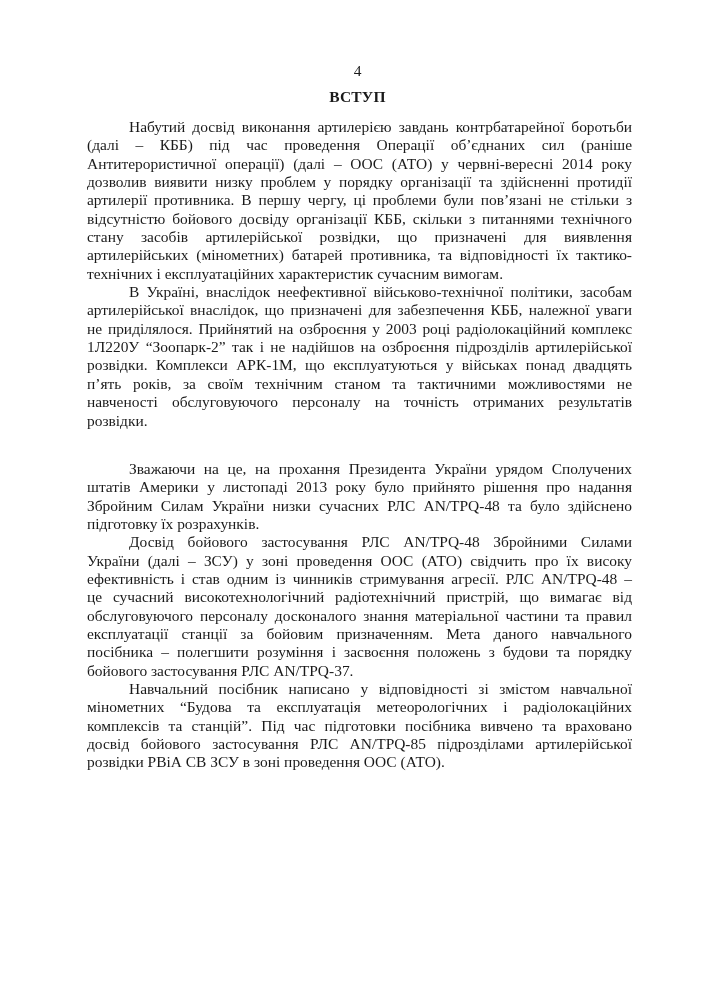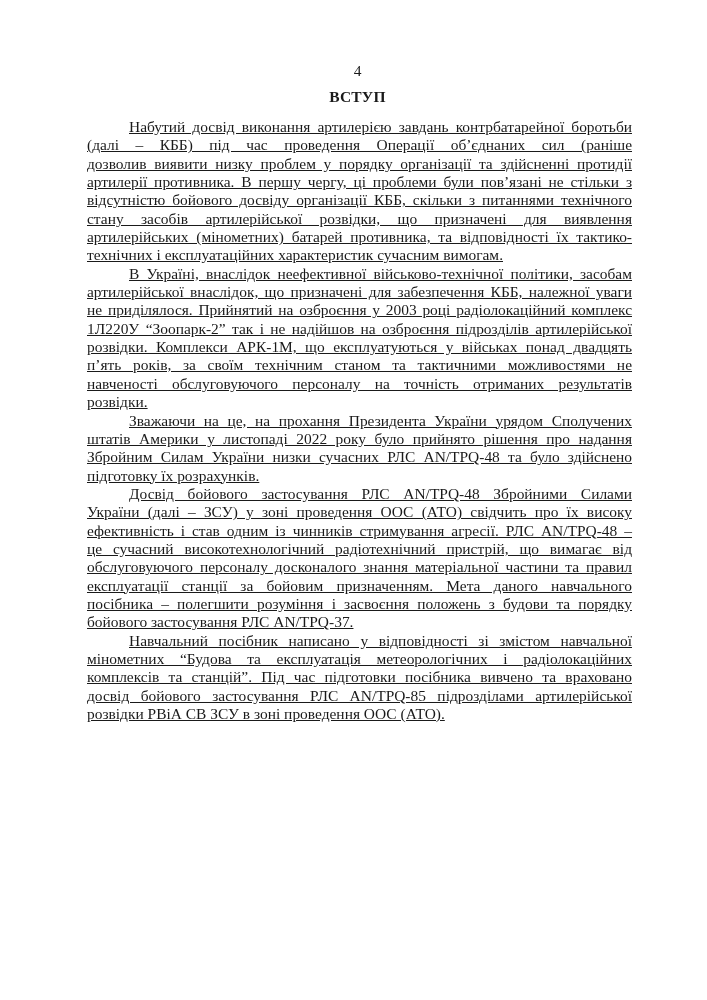--- a/index.html
+++ b/index.html
@@ -58,60 +58,60 @@
       text-align: justify;
       text-indent: 42px;
       hyphens: none;
     }
     .line {
       display: block;
       text-align: justify;
       text-align-last: justify;
       white-space: nowrap;
       height: 18.35px;
-      text-decoration: underline;
     }
     .line.last {
       text-align-last: left;
     }
     .line.first {
       padding-left: 42px;
     }
   </style>
 </head>
 <body>
 
 <div class="page">
   <div class="page-number">4</div>
   <div class="title">ВСТУП</div>
 
   <div class="body-text">
     <div class="para" style="text-indent: 0px;">
         <span class="line first">Набутий досвід виконання артилерією завдань контрбатарейної боротьби</span>
         <span class="line">(далі – КББ) під час проведення Операції об’єднаних сил (раніше</span>
+        <span class="line">Антитерористичної операції) (далі – ООС (АТО) у червні-вересні 2014 року</span>
         <span class="line">дозволив виявити низку проблем у порядку організації та здійсненні протидії</span>
         <span class="line">артилерії противника. В першу чергу, ці проблеми були пов’язані не стільки з</span>
         <span class="line">відсутністю бойового досвіду організації КББ, скільки з питаннями технічного</span>
         <span class="line">стану засобів артилерійської розвідки, що призначені для виявлення</span>
         <span class="line">артилерійських (мінометних) батарей противника, та відповідності їх тактико-</span>
         <span class="line last">технічних і експлуатаційних характеристик сучасним вимогам.</span>
       </div>
     <div class="para" style="text-indent: 0px;">
         <span class="line first">В Україні, внаслідок неефективної військово-технічної політики, засобам</span>
         <span class="line">артилерійської внаслідок, що призначені для забезпечення КББ, належної уваги</span>
         <span class="line">не приділялося. Прийнятий на озброєння у 2003 році радіолокаційний комплекс</span>
         <span class="line">1Л220У  “Зоопарк-2” так і не надійшов на озброєння підрозділів артилерійської</span>
         <span class="line">розвідки. Комплекси АРК-1М, що експлуатуються у військах понад двадцять</span>
         <span class="line">п’ять років, за своїм технічним станом та тактичними можливостями не</span>
         <span class="line">навченості обслуговуючого персоналу на точність отриманих результатів</span>
         <span class="line last">розвідки.</span>
       </div>
-    <div class="para" style="text-indent: 0px;">
+    <div class="para" style="text-indent: 0px; margin-top: 30px;">
         <span class="line first">Зважаючи на це, на прохання Президента України урядом Сполучених</span>
-        <span class="line">штатів Америки у листопаді 2022 року було прийнято рішення про надання</span>
+        <span class="line">штатів Америки у листопаді 2013 року було прийнято рішення про надання</span>
         <span class="line">Збройним Силам України низки сучасних РЛС AN/TPQ-48 та було здійснено</span>
         <span class="line last">підготовку їх розрахунків.</span>
       </div>
     <div class="para" style="text-indent: 0px;">
         <span class="line first">Досвід бойового застосування РЛС AN/TPQ-48 Збройними Силами</span>
         <span class="line">України (далі – ЗСУ) у зоні проведення ООС (АТО) свідчить про їх високу</span>
         <span class="line">ефективність і став одним із чинників стримування агресії. РЛС AN/TPQ-48 –</span>
         <span class="line">це сучасний високотехнологічний радіотехнічний пристрій, що вимагає від</span>
         <span class="line">обслуговуючого персоналу досконалого знання матеріальної частини та правил</span>
         <span class="line">експлуатації станції за бойовим призначенням. Мета даного навчального</span>

